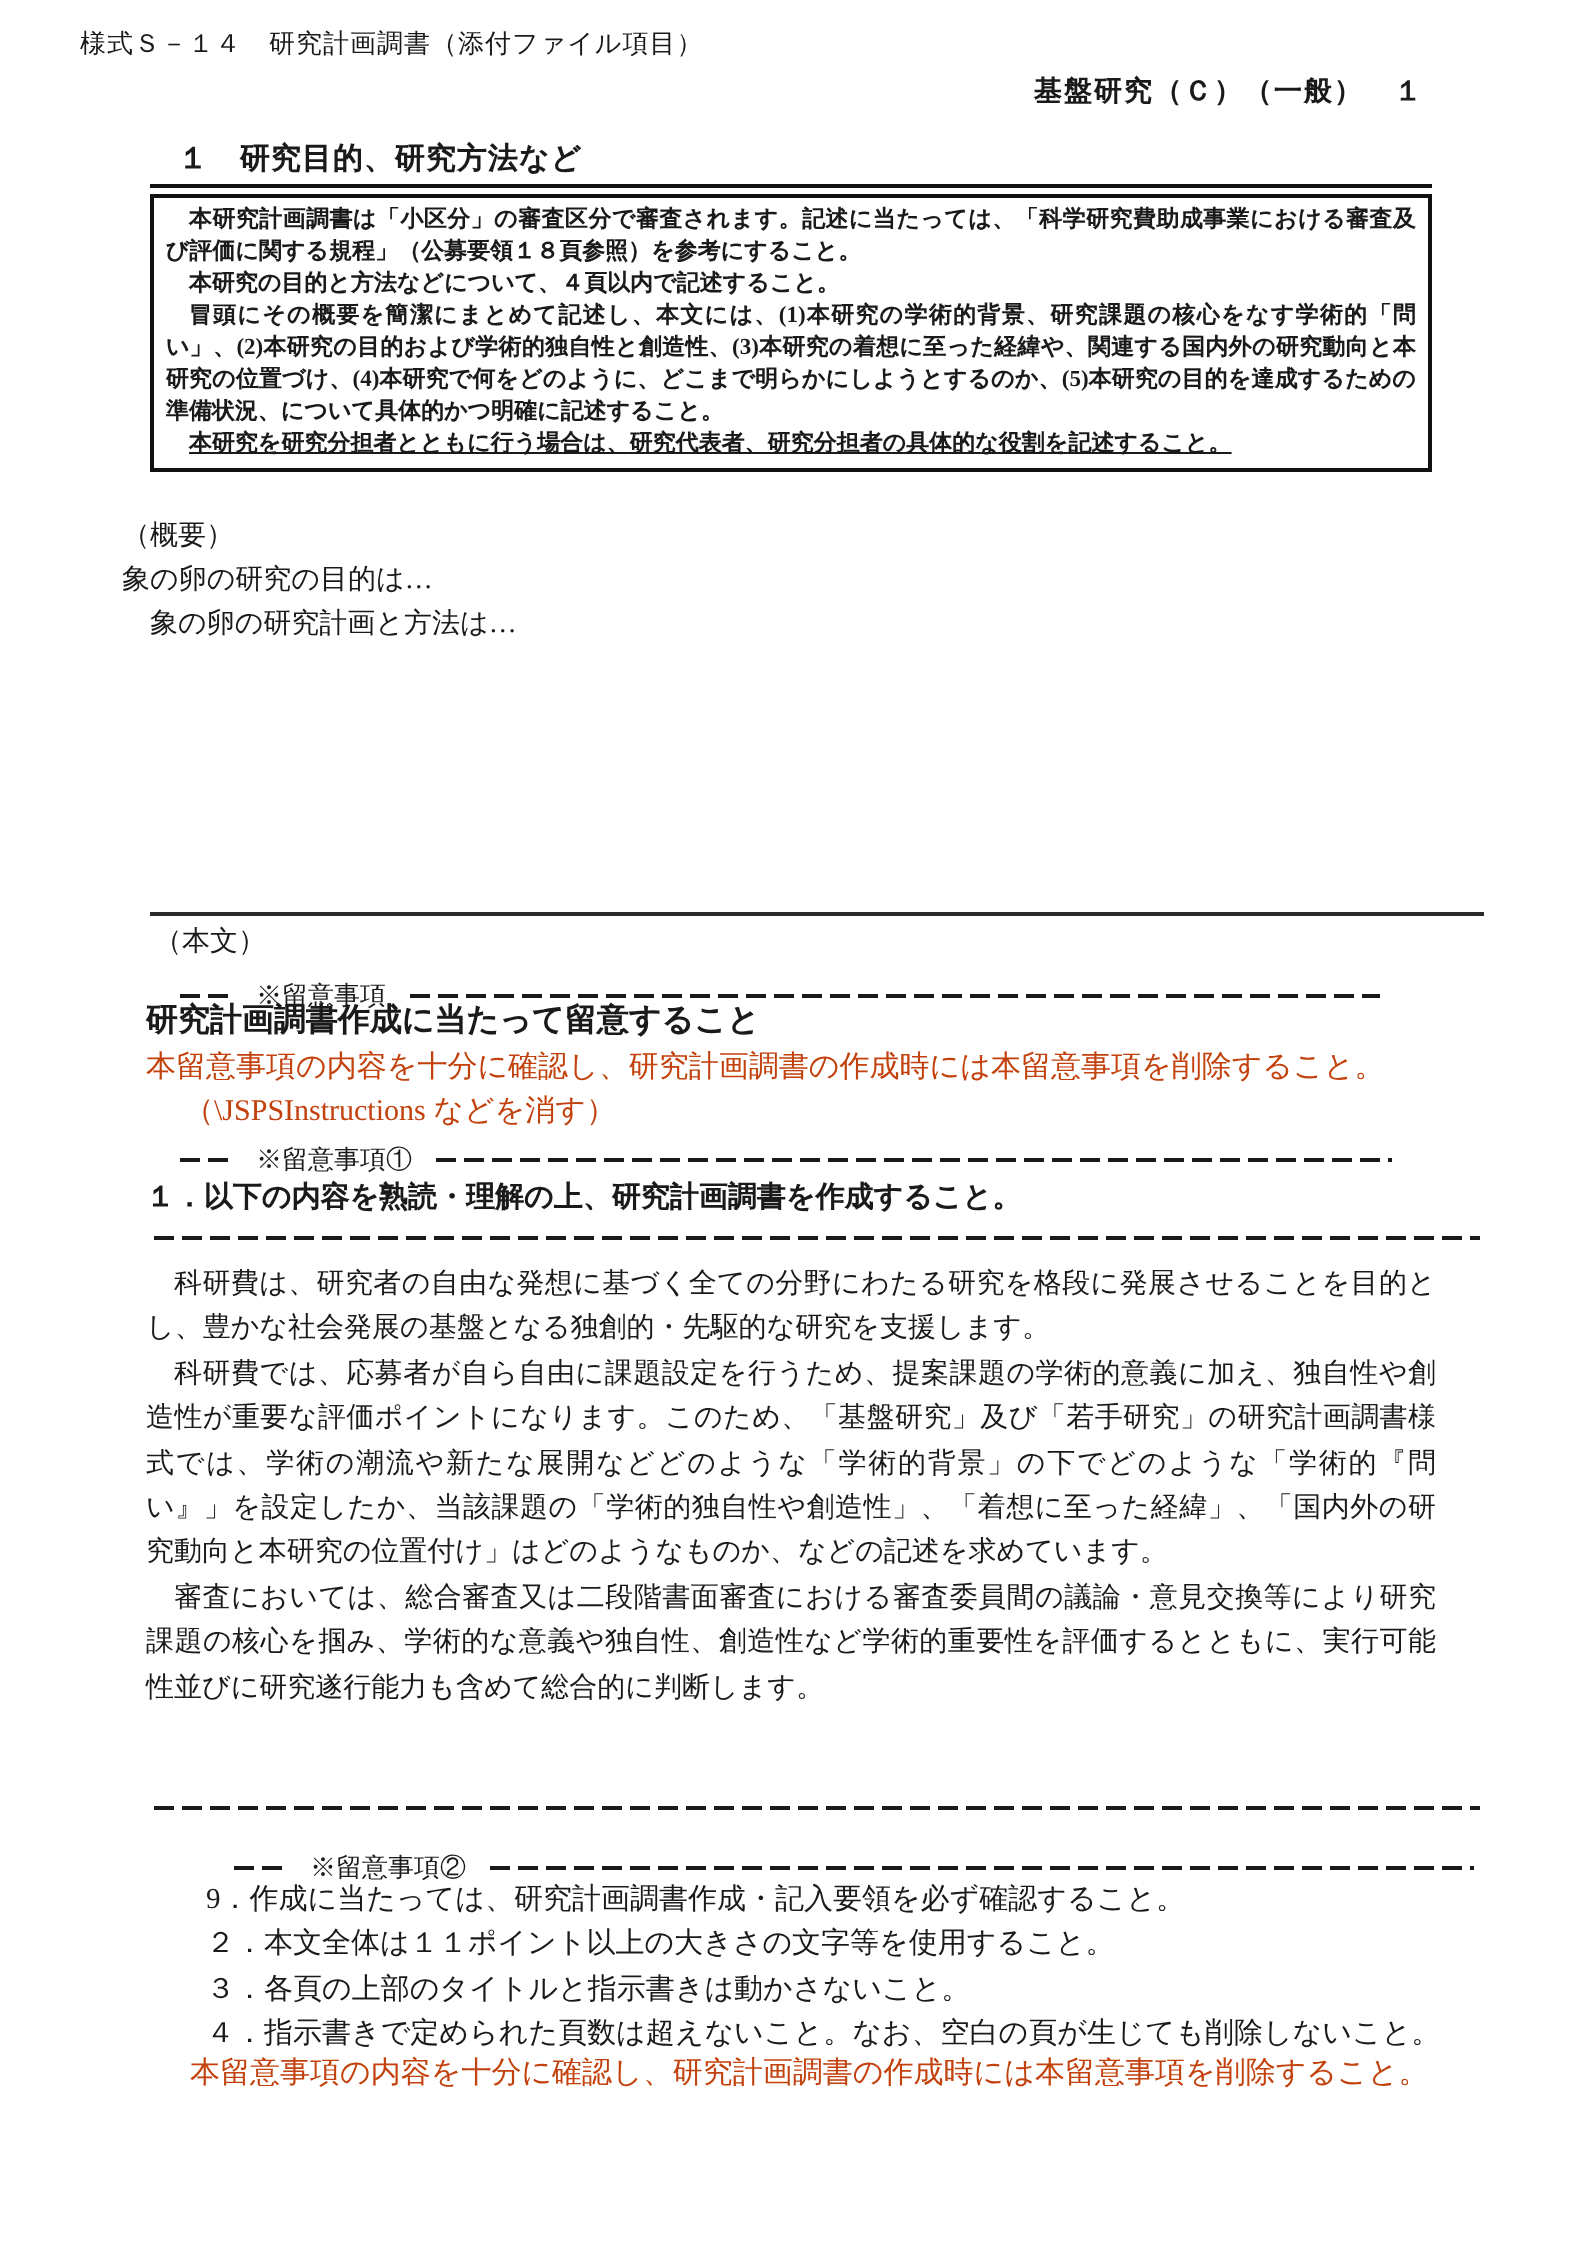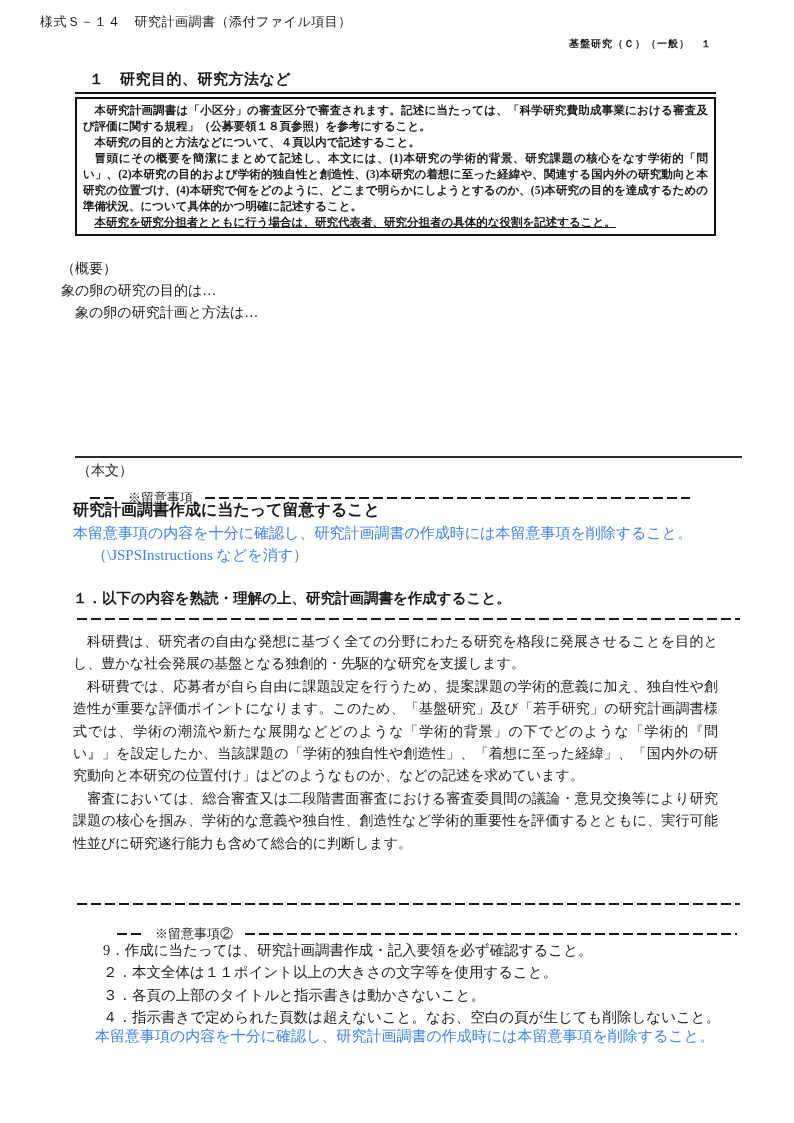--- a/index.html
+++ b/index.html
@@ -8,25 +8,25 @@
     width:794px;height:1123px;
     background:#ffffff;
     margin:0 auto;
     overflow:hidden;
     color:#1a1a1a;
     font-family:"Liberation Serif","DejaVu Serif",serif;
   }
   .serif{font-family:"Liberation Serif","DejaVu Serif",serif;}
   .sans{font-family:Liberation Sans, sans-serif;}
   .abs{position:absolute;}
-  .red{color:#3b82f6;}
+  .red{color:#c2410c;}
   .bold{font-weight:bold;}
 
   .hdr-left{left:40px;top:13px;font-size:13px;letter-spacing:.5px;}
-  .hdr-right{right:82px;top:37px;font-size:10px;font-weight:bold;
+  .hdr-right{right:82px;top:37px;font-size:14px;font-weight:bold;
     font-family:"Liberation Sans","DejaVu Sans",sans-serif;letter-spacing:1px;}
 
   .sec-head{
     left:75px;top:70px;width:641px;box-sizing:border-box;
     border-bottom:2.5px solid #111;
     padding:0 0 3px 14px;
     font-family:"Liberation Sans","DejaVu Sans",sans-serif;
     font-weight:bold;font-size:15px;letter-spacing:.5px;
   }
 
@@ -111,20 +111,25 @@
     <span class="lbl">※留意事項</span>
     <span class="dashfill"></span>
   </div>
 
   <div class="abs notes-title sans bold">研究計画調書作成に当たって留意すること</div>
 
   <div class="abs red1 red serif">本留意事項の内容を十分に確認し、研究計画調書の作成時には本留意事項を削除すること。</div>
 
   <div class="abs red2 red serif">（\JSPSInstructions などを消す）</div>
 
+  <div class="abs nh nh1 serif">
+    <span class="dashpre"></span>
+    <span class="lbl">※留意事項①</span>
+    <span class="dashfill"></span>
+  </div>
 
   <div class="abs note1-head sans bold">１．以下の内容を熟読・理解の上、研究計画調書を作成すること。</div>
 
   <div class="abs dashsep sep1"></div>
 
   <div class="abs paras">
     <p>科研費は、研究者の自由な発想に基づく全ての分野にわたる研究を格段に発展させることを目的とし、豊かな社会発展の基盤となる独創的・先駆的な研究を支援します。</p>
     <p>科研費では、応募者が自ら自由に課題設定を行うため、提案課題の学術的意義に加え、独自性や創造性が重要な評価ポイントになります。このため、「基盤研究」及び「若手研究」の研究計画調書様式では、学術の潮流や新たな展開などどのような「学術的背景」の下でどのような「学術的『問い』」を設定したか、当該課題の「学術的独自性や創造性」、「着想に至った経緯」、「国内外の研究動向と本研究の位置付け」はどのようなものか、などの記述を求めています。</p>
     <p>審査においては、総合審査又は二段階書面審査における審査委員間の議論・意見交換等により研究課題の核心を掴み、学術的な意義や独自性、創造性など学術的重要性を評価するとともに、実行可能性並びに研究遂行能力も含めて総合的に判断します。</p>
   </div>

